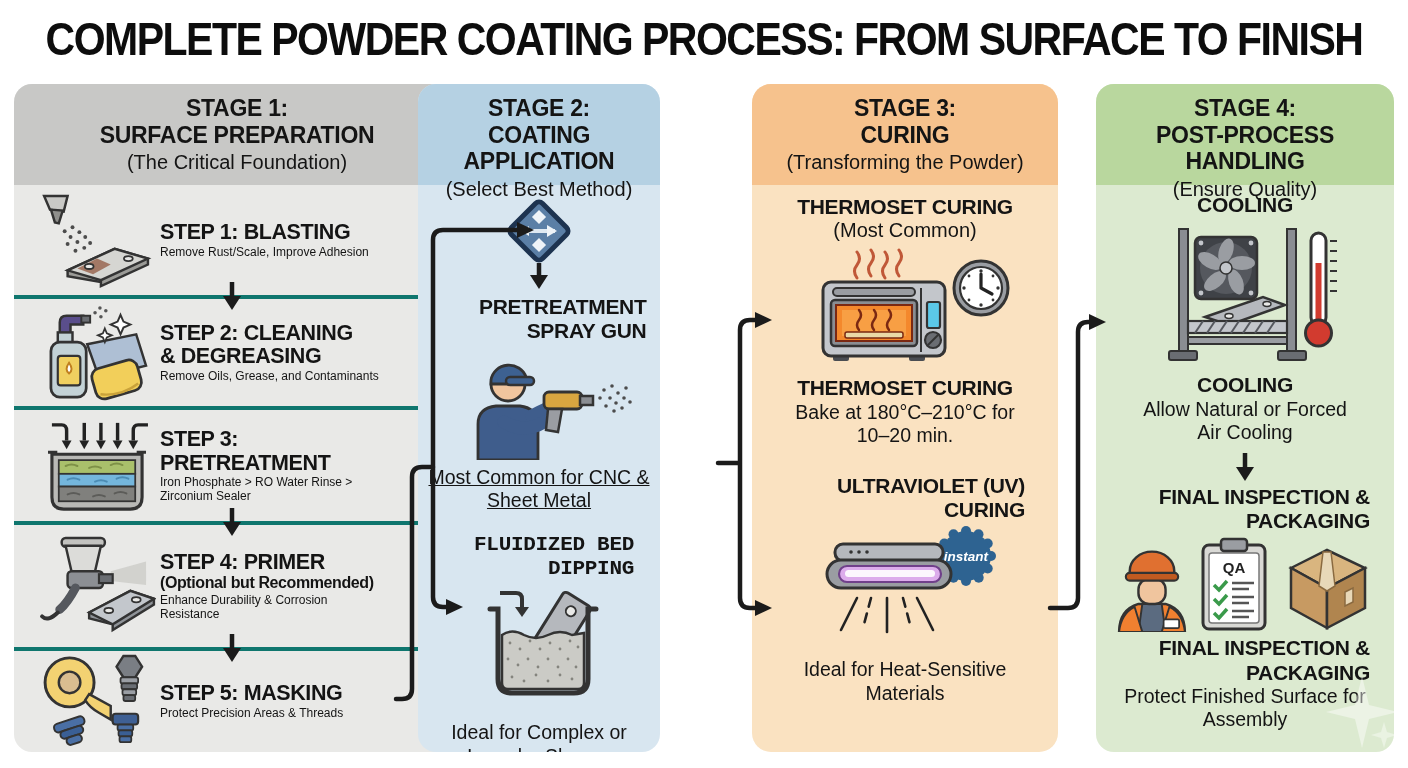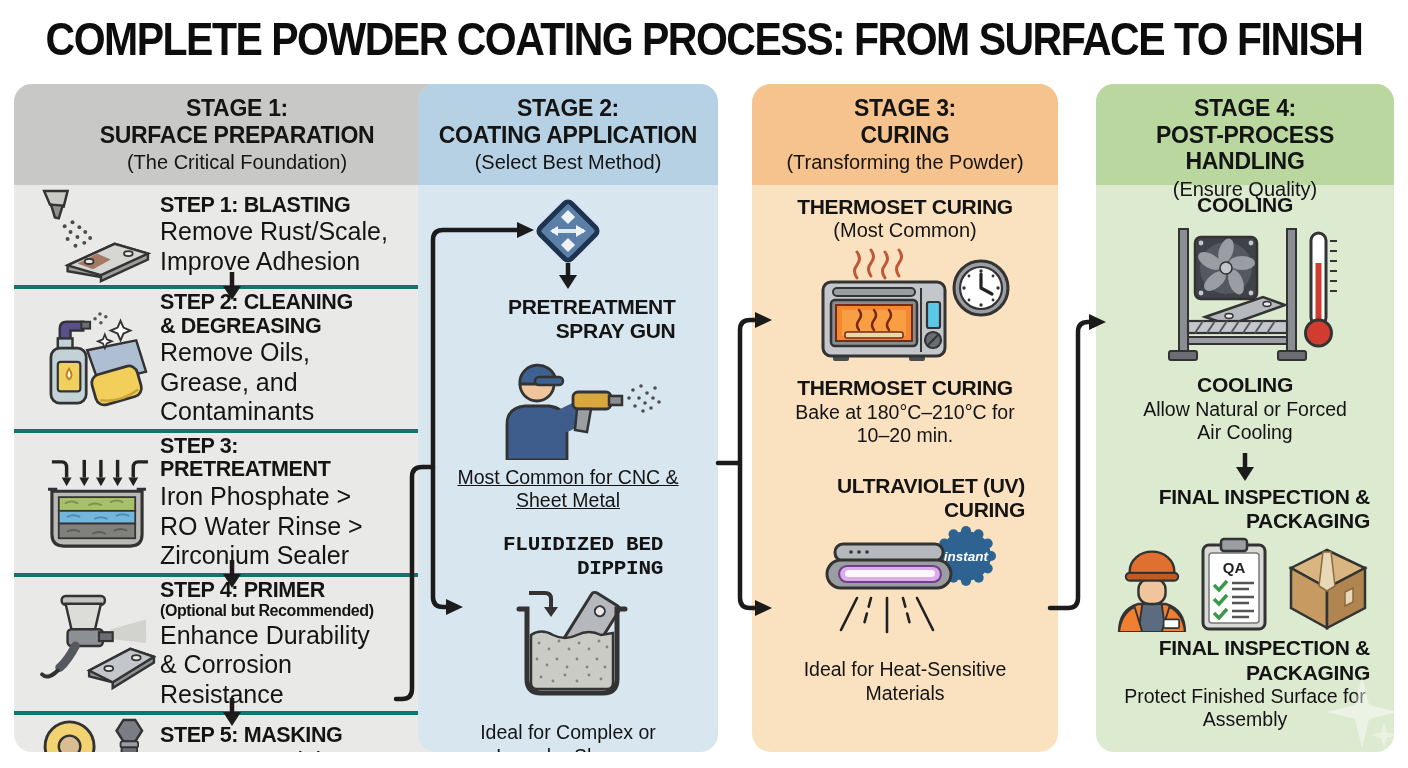--- a/index.html
+++ b/index.html
@@ -1,40 +1,40 @@
 <!DOCTYPE html>
 <html><head>
 <meta charset="utf-8">
 <style>
   html,body{margin:0;padding:0;background:#fff;font-family:"Liberation Sans","DejaVu Sans",sans-serif;color:#141414;}
   .canvas{position:relative;width:1408px;height:768px;background:#ffffff;overflow:hidden;}
   .title{position:absolute;top:14px;left:0;width:100%;text-align:center;font-size:41px;font-weight:800;
          letter-spacing:-1.5px;transform:scaleY(1.12);transform-origin:center top;color:#0d0d0d;white-space:nowrap;}
   .col{position:absolute;top:84px;height:668px;border-radius:18px;overflow:hidden;display:flex;flex-direction:column;z-index:1;}
   #col1{left:14px;width:446px;background:#e9e9e7;}
-  #col2{left:418px;width:300px;background:#d8e6f0;}
+  #col2{left:418px;width:242px;background:#d8e6f0;}
   #col3{left:752px;width:306px;background:#fae2c1;border-radius:19px;}
   #col4{left:1096px;width:298px;background:#dcead0;}
   .col-header{flex:0 0 auto;height:101px;box-sizing:border-box;text-align:center;padding-top:11px;}
   #col1 .col-header{background:#c8c8c6;}
   #col2 .col-header{background:#b5d1e3;}
   #col3 .col-header{background:#f6c28d;}
   #col4 .col-header{background:#b9d79e;}
   .h1{font-size:23px;font-weight:800;line-height:1.16;letter-spacing:-0.3px;}
   .h2{font-size:20px;font-weight:400;line-height:1.2;margin-top:2px;}
   .col-body{flex:1;display:flex;flex-direction:column;align-items:center;}
   
   .s1-body{display:flex;flex-direction:column;align-items:stretch;}
   .s1-row{display:flex;align-items:center;position:relative;box-sizing:border-box;padding:2px 6px 2px 20px;flex-basis:0;}
   .s1-row.sep{border-top:4px solid #0f766e;}
   .s1-icon{flex:0 0 126px;display:flex;justify-content:center;align-items:center;}
   .s1-text{flex:1;padding-right:2px;}
   .step-title{font-size:21.5px;font-weight:800;line-height:1.1;letter-spacing:-0.4px;max-width:205px;}
   .step-note{font-size:16px;font-weight:700;line-height:1.15;letter-spacing:-0.4px;}
-  .step-desc{font-size:25px;font-weight:400;line-height:1.18;max-width:228px;}
+  .step-desc{font-size:12px;font-weight:400;line-height:1.18;max-width:228px;}
   .row-arrow{position:absolute;bottom:-15px;left:218px;transform:translateX(-50%);z-index:6;line-height:0;}
   
   .blk-h{font-size:21px;font-weight:800;text-align:right;line-height:1.16;letter-spacing:-0.3px;}
   .blk-n{font-size:20px;font-weight:400;text-align:center;line-height:1.15;}
   .blk-d{font-size:19.5px;font-weight:400;text-align:center;line-height:1.2;}
   .ill{line-height:0;}
   .wm{position:absolute;z-index:3;opacity:.55;pointer-events:none;}
   svg text{font-family:"Liberation Sans","DejaVu Sans",sans-serif;}
   #connectors{position:absolute;left:0;top:0;z-index:10;pointer-events:none;}
 </style>

